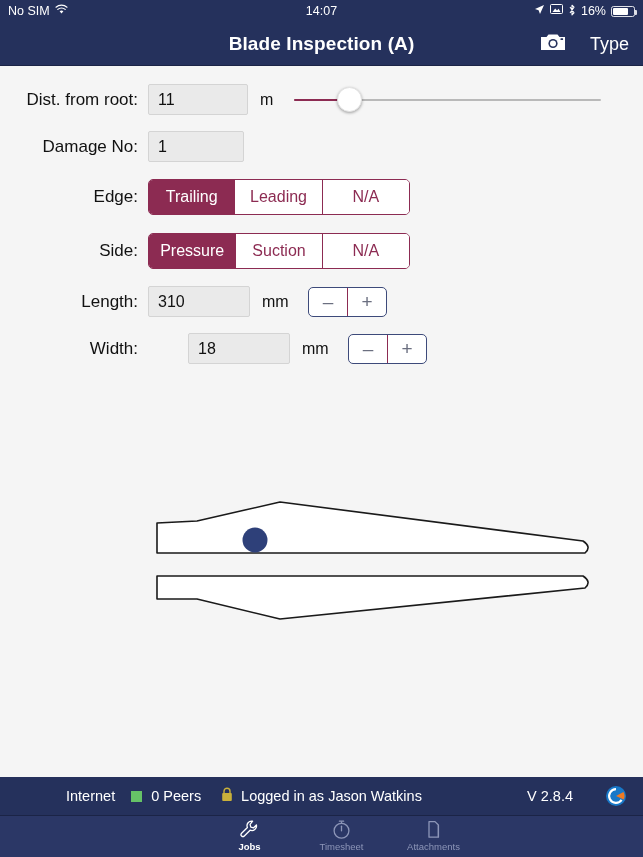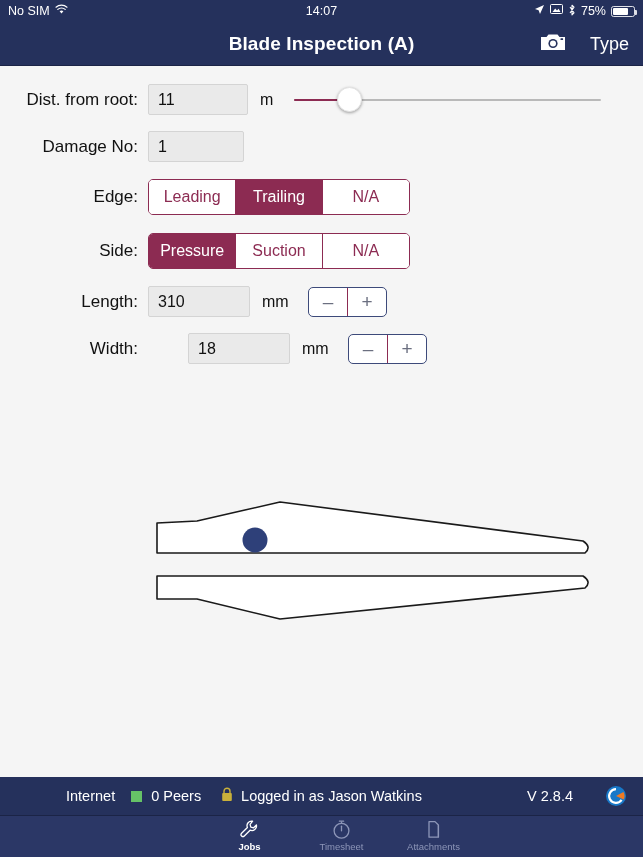--- a/index.html
+++ b/index.html
@@ -138,21 +138,21 @@
         <svg width="13" height="11" viewBox="0 0 13 11">
           <rect x="0.5" y="0.5" width="12" height="9" rx="1" fill="none" stroke="#fff" stroke-width="1"></rect>
           <path d="M2.5 8 L5.2 4.6 L7 6.4 L8.6 4.8 L10.5 8 Z" fill="#fff"></path>
         </svg>
       </span>
       <span>
         <svg width="8" height="12" viewBox="0 0 8 12">
           <path d="M2 3 L6 8.8 L4 10.8 L4 1.2 L6 3.2 L2 9" stroke="#fff" stroke-width="1.1" fill="none" stroke-linejoin="round"></path>
         </svg>
       </span>
-      <span>75%</span>
+      <span>16%</span>
       <span class="battery">
           <i style="width: 75%;"></i>
         </span>
     </div>
   </div>
 
   <div class="navbar">
     <div class="nav-title">Blade Inspection (A)</div>
     <div class="nav-right">
       <span>
@@ -181,22 +181,22 @@
     </div>
 
     <div class="row">
       <div class="label">Damage No:</div>
       <div class="tfield" style="width:96px;">1</div>
     </div>
 
     <div class="row" style="height:54px;">
       <div class="label">Edge:</div>
       <div class="seg" style="width:262px;">
+        <div class="opt on" style="width:87px;">Trailing</div>
         <div class="opt" style="width:88px;">Leading</div>
-        <div class="opt on" style="width:87px;">Trailing</div>
         <div class="opt" style="width:87px;">N/A</div>
       </div>
     </div>
 
     <div class="row" style="height:54px;">
       <div class="label">Side:</div>
       <div class="seg" style="width:262px;">
         <div class="opt on" style="width:88px;">Pressure</div>
         <div class="opt" style="width:87px;">Suction</div>
         <div class="opt" style="width:87px;">N/A</div>

